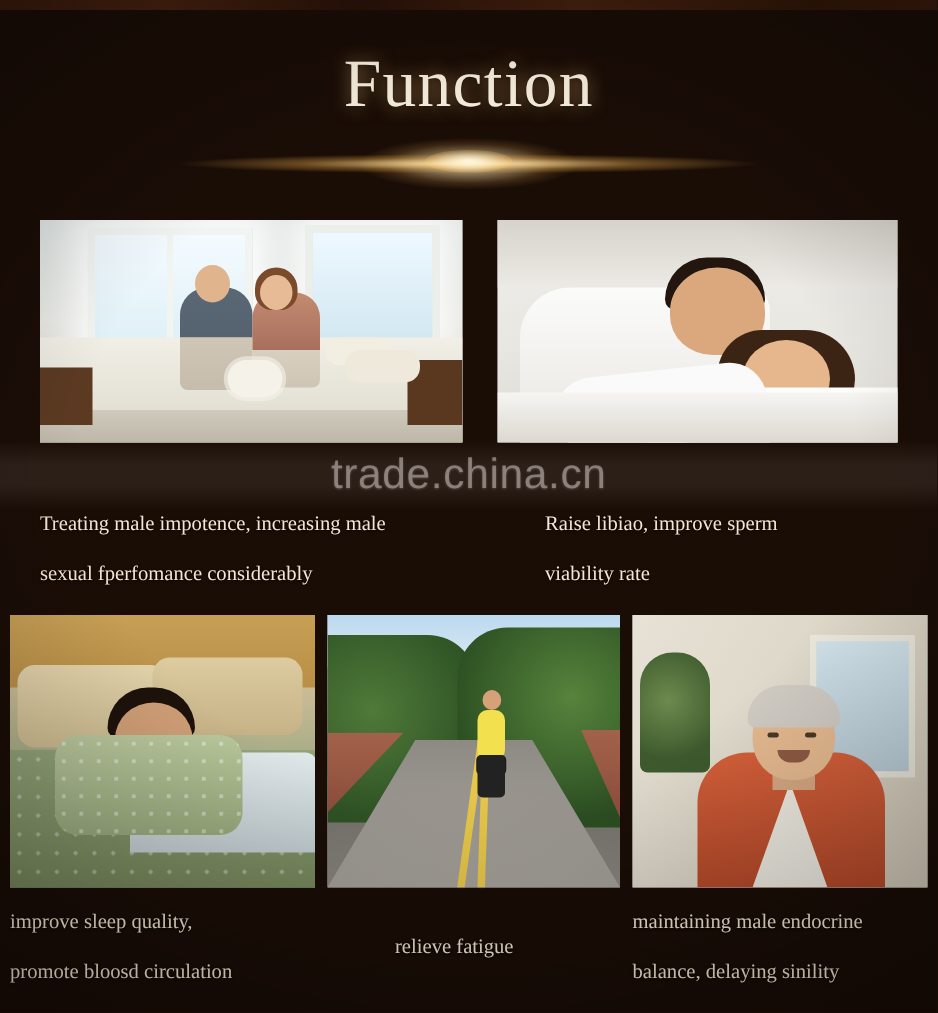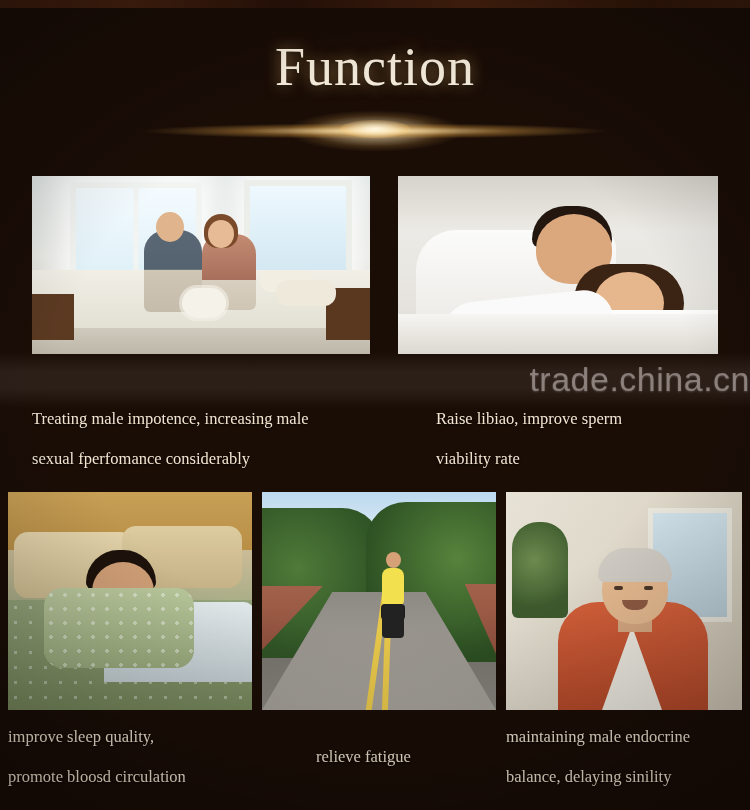--- a/index.html
+++ b/index.html
@@ -85,21 +85,21 @@
     font-size: 16.5px;
     line-height: 38px;
     text-shadow: 0 1px 2px rgba(0,0,0,0.8);
     white-space: nowrap;
   }
 
   
   .watermark {
     position: absolute;
     left: 0; top: 360px; width: 750px;
-    text-align: right;
+    text-align: center;
     font-family: "Liberation Sans", sans-serif;
     font-size: 34px;
     letter-spacing: 0.5px;
     color: rgba(180,170,165,0.62);
     text-shadow: 0 1px 2px rgba(255,255,255,0.18);
     pointer-events: none;
     z-index: 40;
   }
   .wm-band {
     position: absolute;

